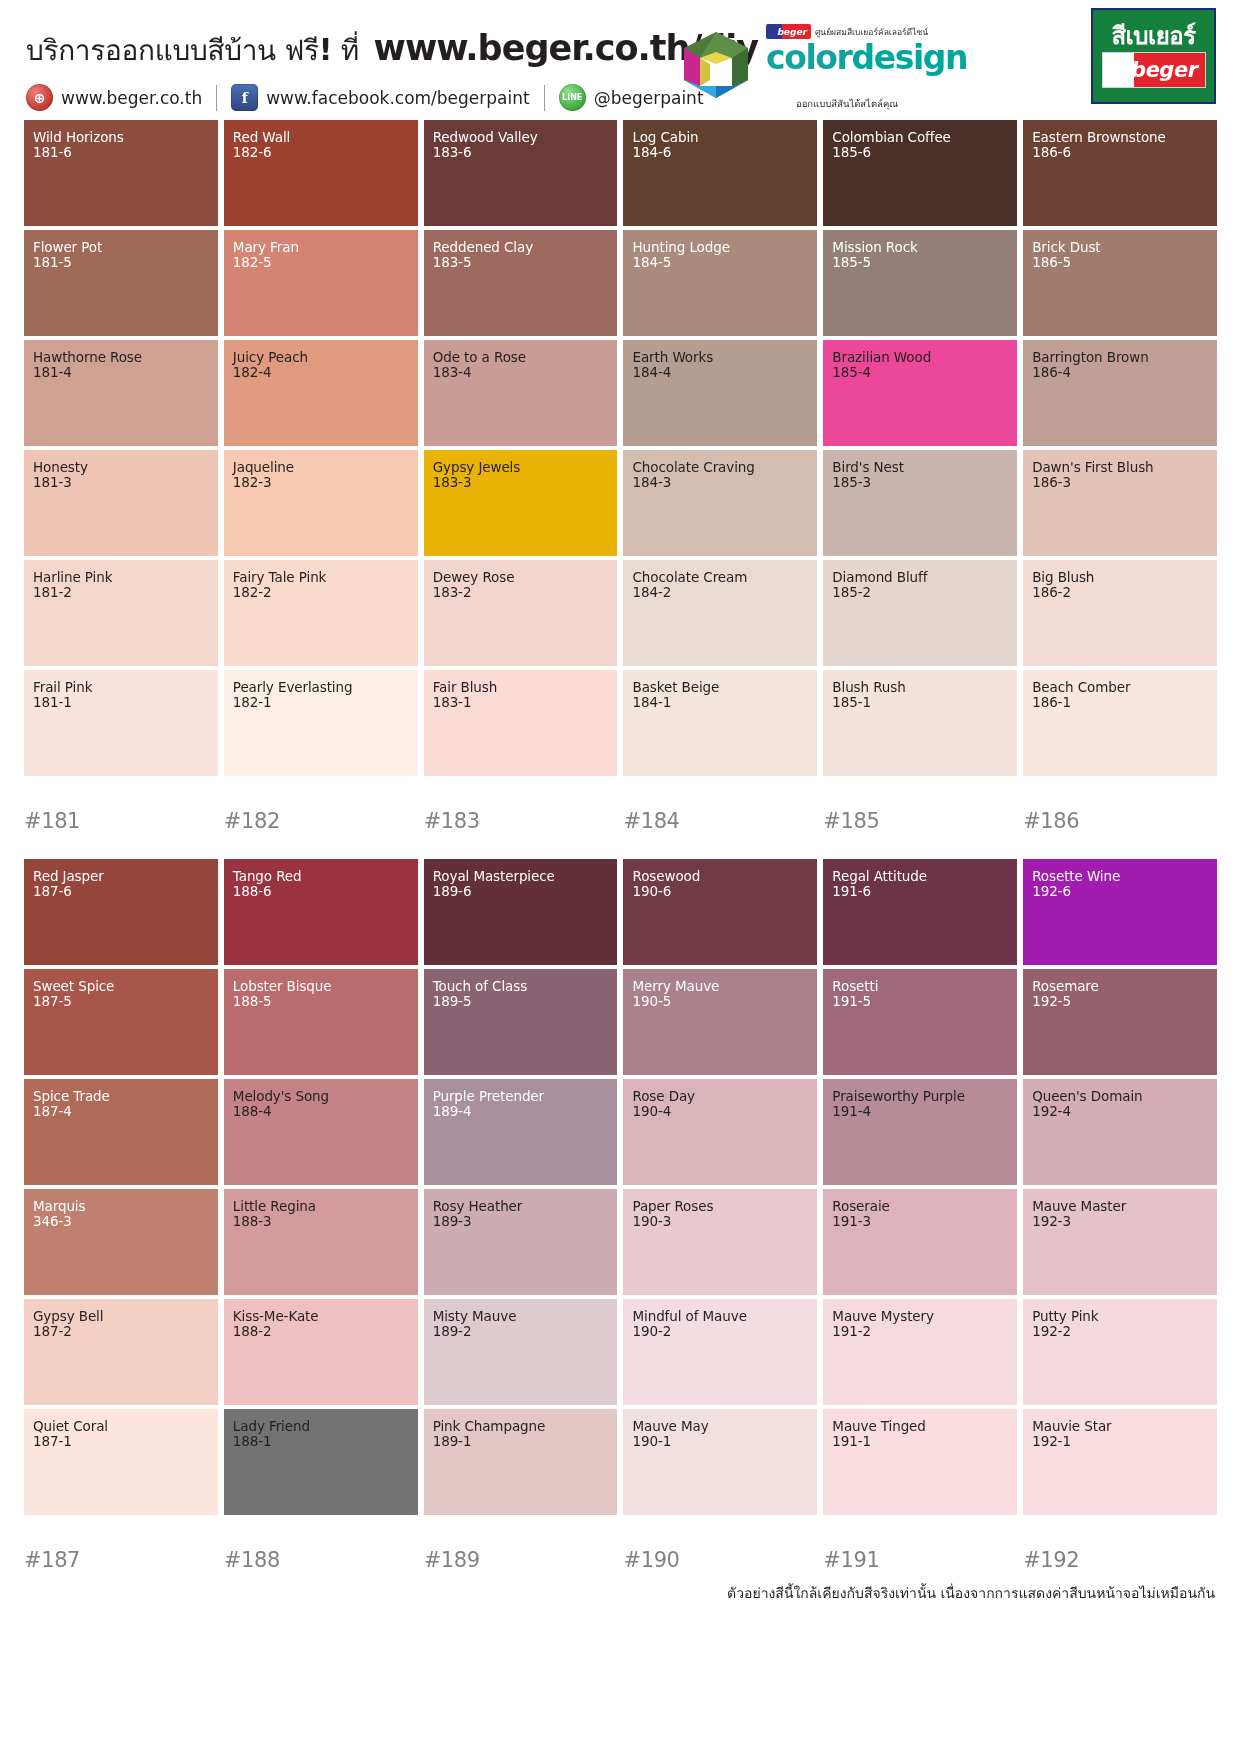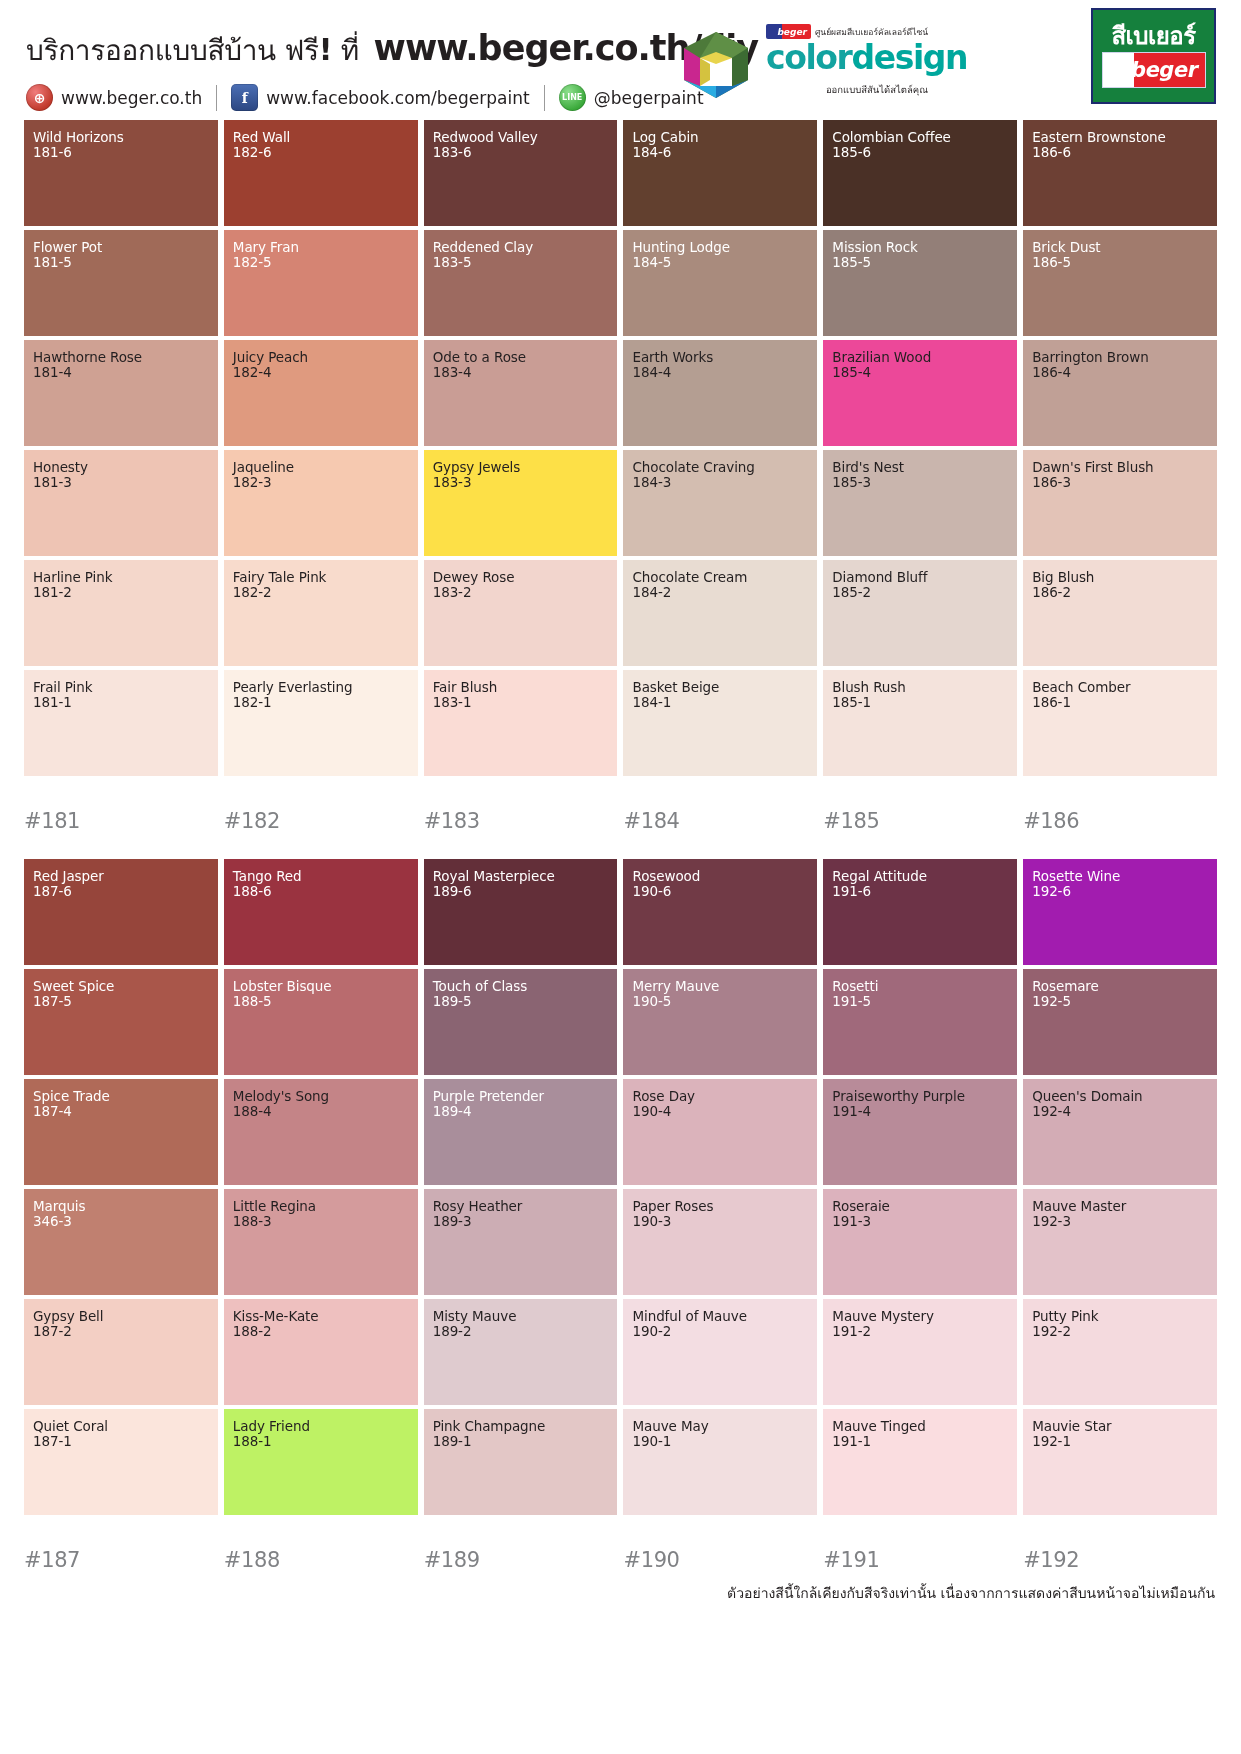--- a/index.html
+++ b/index.html
@@ -72,21 +72,21 @@
     padding-right:4px;box-sizing:border-box;
   }
   .cd-thaismall{font-size:8.5px;color:#231f20;white-space:nowrap;}
   .cd-word{
     font-size:33px;font-weight:bold;letter-spacing:-1.4px;
     line-height:1.05;margin-top:2px;
   }
   .cd-word .c1{color:#12a3a0;}
   .cd-word .c2{color:#00a79d;}
   .cd-sub{
-    font-size:9.5px;color:#231f20;text-align:right;margin-top:6px;
+    font-size:9.5px;color:#231f20;text-align:center;margin-top:20px;
   }
 
   
   .beger-box{
     position:absolute;left:1091px;top:8px;
     width:125px;height:96px;
     background:#15803d;border:2px solid #1d2a6e;
     box-sizing:border-box;
     display:flex;flex-direction:column;align-items:center;
     justify-content:center;gap:4px;
@@ -289,21 +289,21 @@
             <span class="sw-code">186-4</span>
           </div>
           <div class="swatch light" style="background: rgb(238, 196, 180);">
             <span class="sw-name">Honesty</span>
             <span class="sw-code">181-3</span>
           </div>
           <div class="swatch light" style="background: rgb(246, 201, 176);">
             <span class="sw-name">Jaqueline</span>
             <span class="sw-code">182-3</span>
           </div>
-          <div class="swatch light" style="background: #fde047;">
+          <div class="swatch light" style="background: #eab308;">
             <span class="sw-name">Gypsy Jewels</span>
             <span class="sw-code">183-3</span>
           </div>
           <div class="swatch light" style="background: rgb(211, 189, 176);">
             <span class="sw-name">Chocolate Craving</span>
             <span class="sw-code">184-3</span>
           </div>
           <div class="swatch light" style="background: rgb(201, 181, 173);">
             <span class="sw-name">Bird's Nest</span>
             <span class="sw-code">185-3</span>
@@ -489,21 +489,21 @@
             <span class="sw-code">191-2</span>
           </div>
           <div class="swatch light" style="background: rgb(244, 218, 222);">
             <span class="sw-name">Putty Pink</span>
             <span class="sw-code">192-2</span>
           </div>
           <div class="swatch light" style="background: rgb(251, 229, 220);">
             <span class="sw-name">Quiet Coral</span>
             <span class="sw-code">187-1</span>
           </div>
-          <div class="swatch light" style="background: #bef264;">
+          <div class="swatch light" style="background: #737373;">
             <span class="sw-name">Lady Friend</span>
             <span class="sw-code">188-1</span>
           </div>
           <div class="swatch light" style="background: rgb(227, 199, 198);">
             <span class="sw-name">Pink Champagne</span>
             <span class="sw-code">189-1</span>
           </div>
           <div class="swatch light" style="background: rgb(242, 223, 224);">
             <span class="sw-name">Mauve May</span>
             <span class="sw-code">190-1</span>

